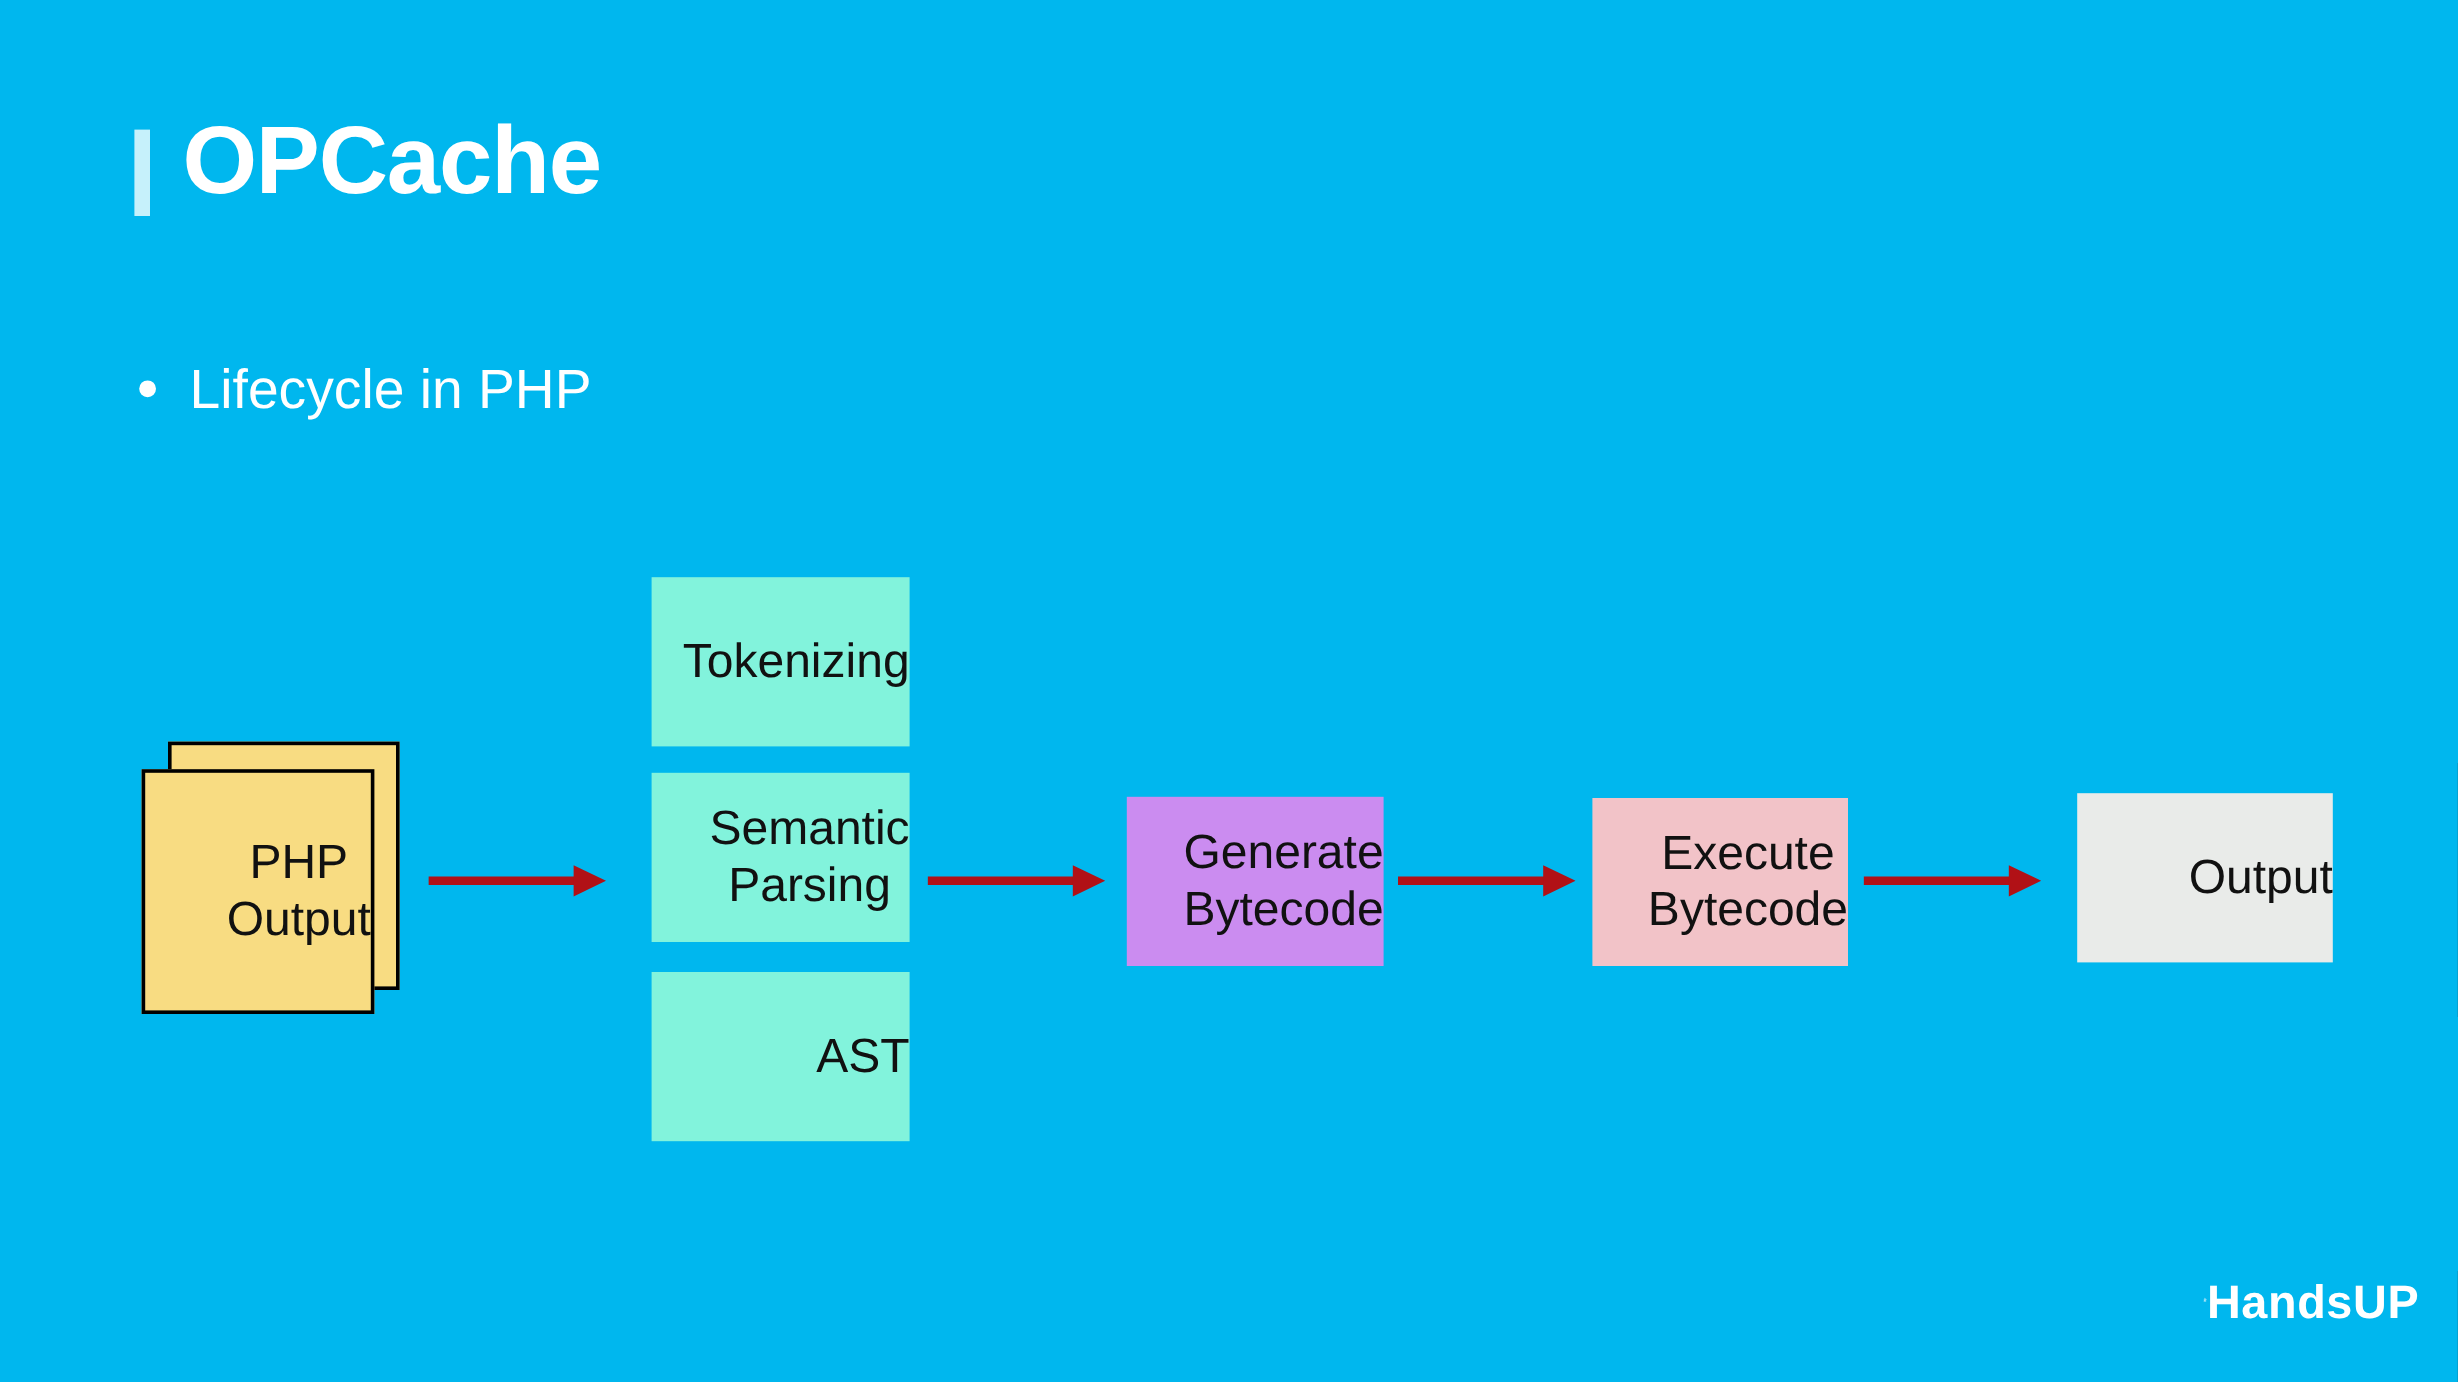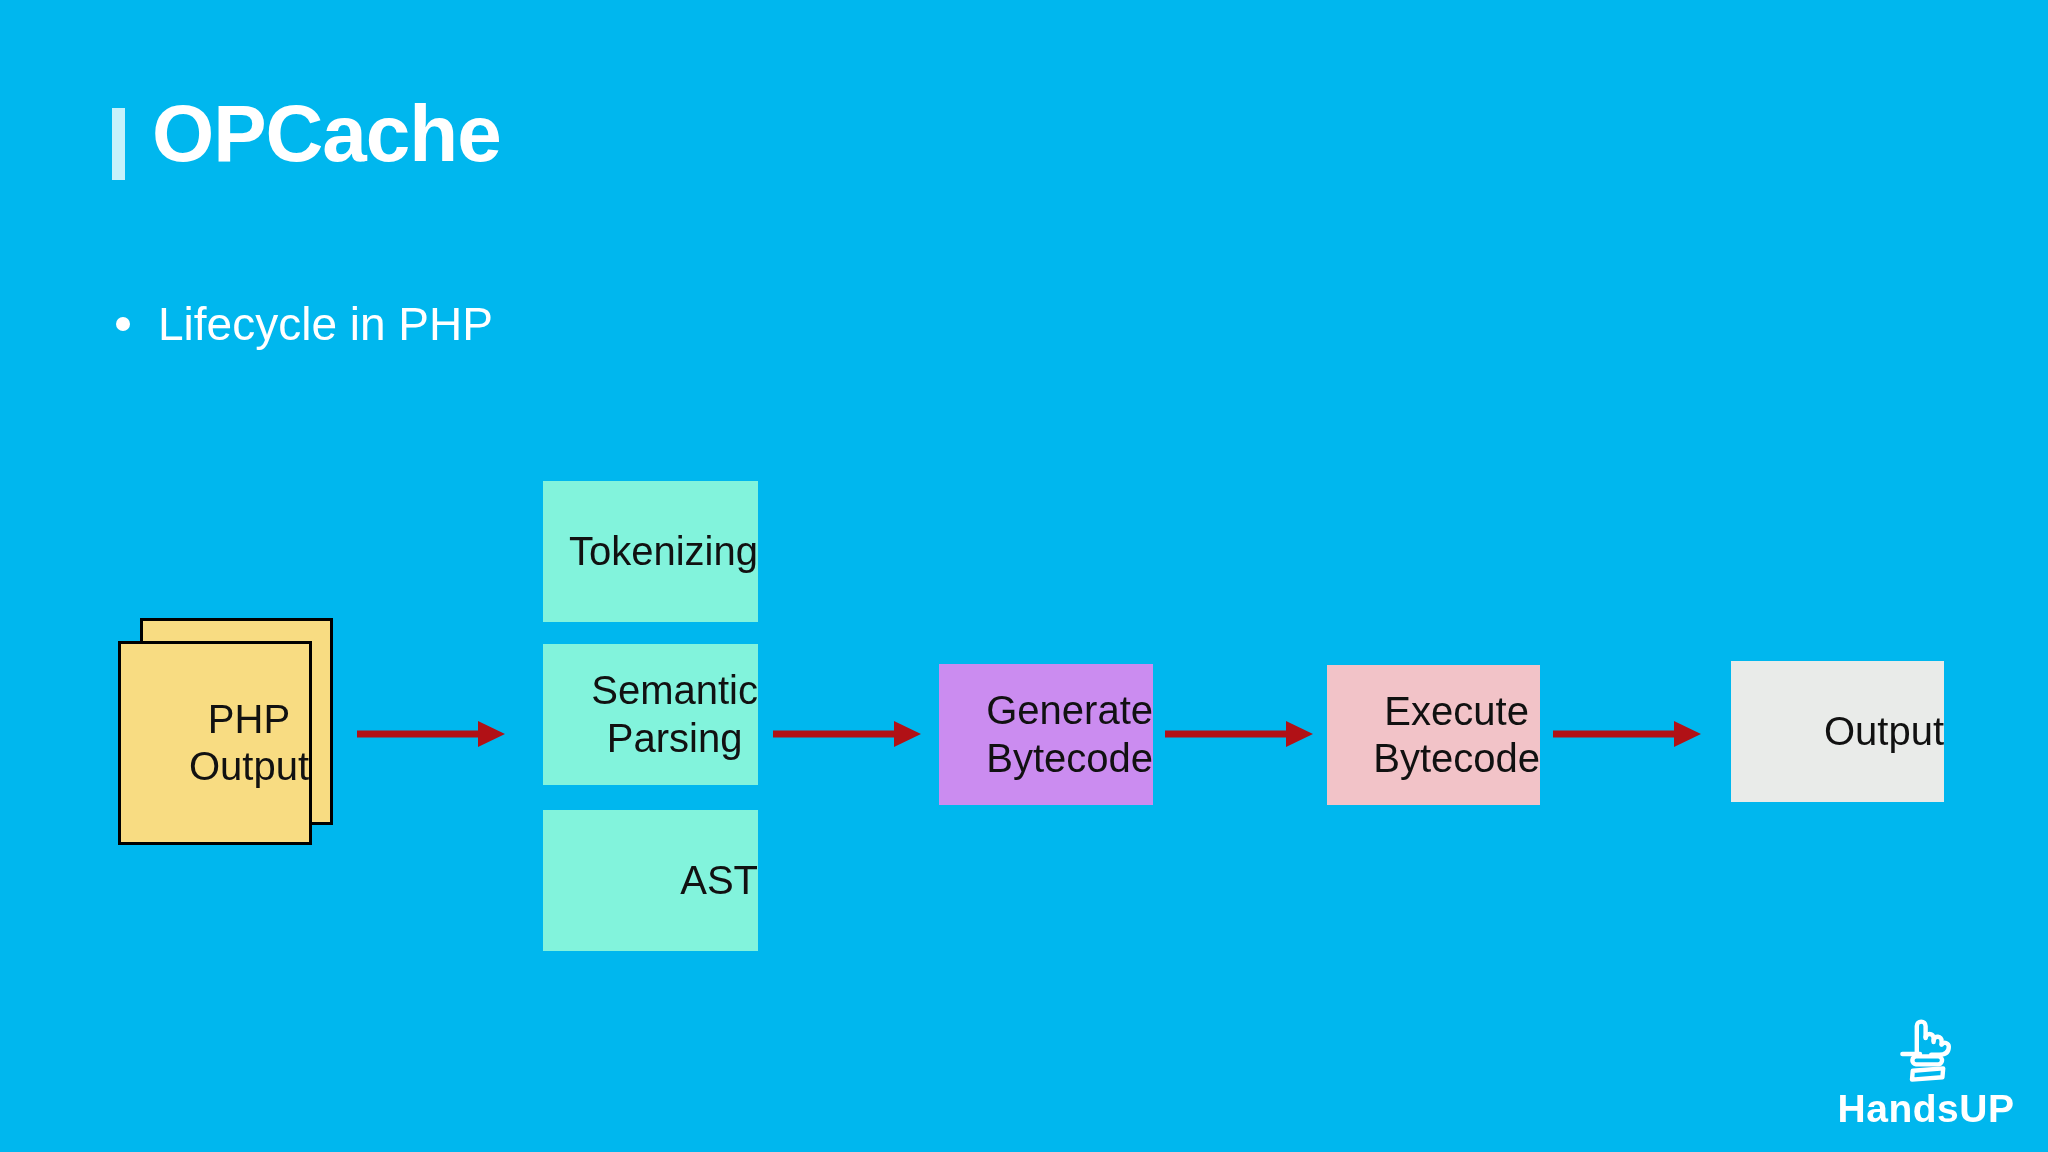--- a/index.html
+++ b/index.html
@@ -50,22 +50,22 @@
   .box-generate   { left:939px; top:664px; width:214px; height:141px; background:#CB8CF0; }
   .box-execute    { left:1327px; top:665px; width:213px; height:140px; background:#F2C3C8; }
   .box-output     { left:1715px; top:661px; width:213px; height:141px; background:#E9EBE9;margin-left:16px; }
 
   
   .arrow { position:absolute; top:720px; width:148px; height:28px; }
   .a1 { left:357px; } .a2 { left:773px; } .a3 { left:1165px; } .a4 { left:1553px; }
 
   
   .logo {
-    position:absolute; left:1836px; top:1014px; width:180px;
-    display:flex; flex-direction:column; align-items:center;
+    position:absolute; left:1836px; top:1049px; width:180px;
+    display:flex; flex-direction:row; align-items:center;
   }
   .hand { width:60px; height:68px; margin-bottom:6px; }
   .logo-text {
     font-size:39px; font-weight:bold; color:#FFFFFF; letter-spacing:0.5px;
     line-height:1.1;
   }
 </style>
 </head>
 <body>
 

